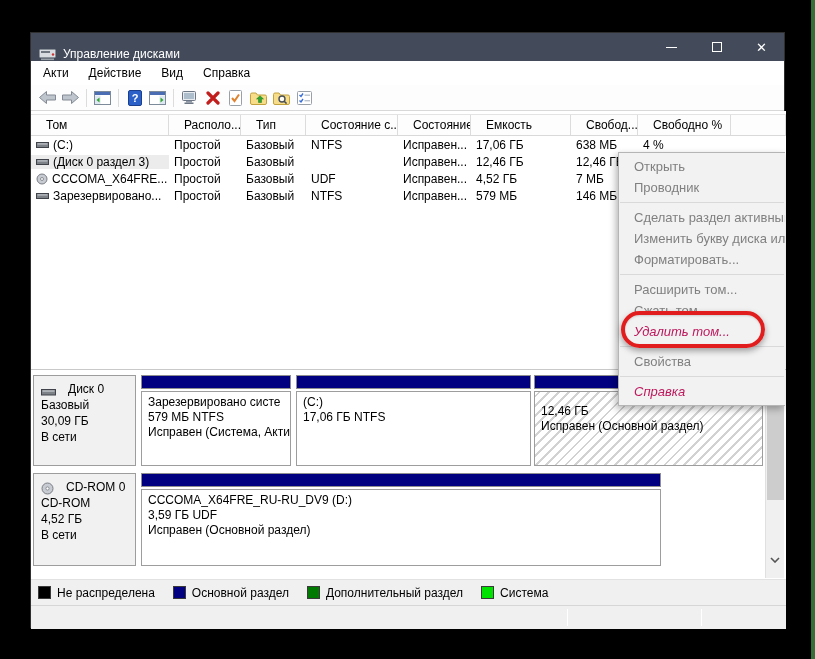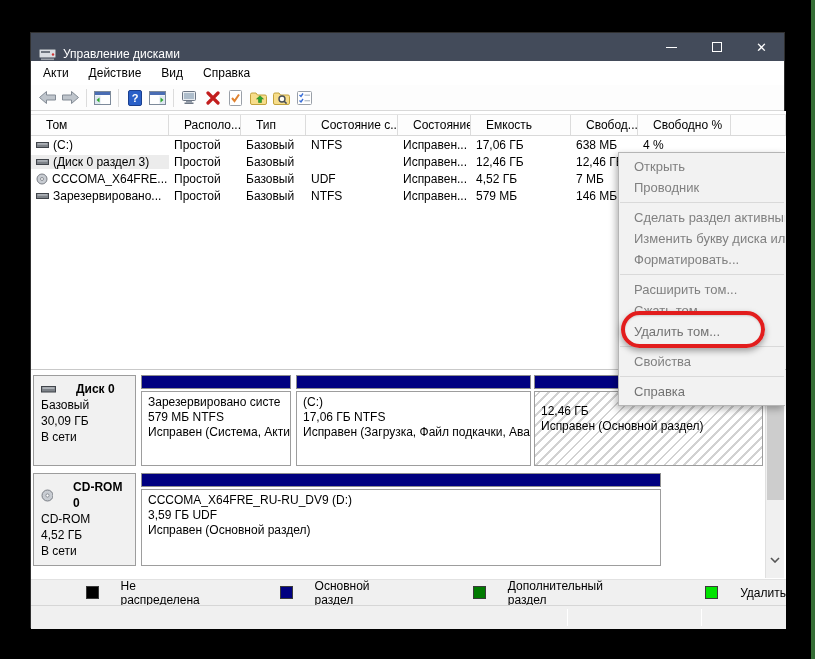--- a/index.html
+++ b/index.html
@@ -35,48 +35,48 @@
                line-height:20px; overflow:hidden; white-space:nowrap; }
   .vrow { display:flex; height:17px; align-items:center; }
   .vrow .vc { padding-left:5px; overflow:hidden; white-space:nowrap; display:flex; align-items:center; gap:4px; }
   .c0{width:138px}.c1{width:72px}.c2{width:65px}.c3{width:92px}.c4{width:73px}
   .c5{width:100px}.c6{width:67px}.c7{width:93px}.c8{flex:1}
   .selcell { background:#ececec; }
 
   
   .gpane { top:336px; left:0; width:755px; height:210px; background:#fff; border-top:1px solid #c9c9c9; }
   .dleft { width:103px; background:#f1f1f1; border:1px solid #9d9d9d; padding:5px 7px 0 7px; line-height:16px; }
-  .dleft .dname { font-weight:bold; display:flex; align-items:center; gap:20px; }
+  .dleft .dname { font-weight:normal; display:flex; align-items:flex-end; gap:12px; }
   .part { display:flex; flex-direction:column; }
   .pbar { height:14px; border:1px solid #8f8f8f; }
   .pbody { flex:1; margin-top:2px; border:1px solid #9d9d9d; background:#fff;
            padding:3px 6px 0 6px; line-height:15px; overflow:hidden; white-space:nowrap; }
   .pbody .pname { font-weight:normal; }
   .hatch { background:repeating-linear-gradient(-45deg,#ffffff 0 5px,#d2d2d2 5px 7px); padding-top:12px; }
 
   .vscroll { left:734px; top:0; width:19px; height:208px; background:#f0f0f0; border-left:1px solid #e0e0e0; }
   .vthumb { left:1px; top:32px; width:17px; height:98px; background:#cdcdcd; }
   .vchev { left:4px; top:182px; }
 
   
   .legend { top:546px; left:0; width:755px; height:26px; background:#f0f0f0;
             display:flex; align-items:center; padding-left:7px; gap:18px; border-top:1px solid #e2e2e2; }
-  .litem { display:flex; align-items:center; gap:22px;margin-left:48px; }
+  .litem { display:flex; align-items:center; gap:6px; }
   .lsq { width:13px; height:13px; border:1px solid #3a3a3a; display:block; }
   .statusbar { top:572px; left:0; width:755px; height:24px; background:#f0f0f0; border-top:1px solid #d6d6d6; }
   .ssep { top:3px; width:1px; height:17px; background:#cfcfcf; border-right:1px solid #fff; }
 
   
   .cmenu { left:618px; top:152px; width:167px; background:#f2f2f2;
            border:1px solid #b5b5b5; border-right:none; padding:3px 0;
            box-shadow:-2px 3px 7px rgba(0,0,0,0.3); z-index:40; }
   .citem { height:21px; display:flex; align-items:center; padding-left:15px;
            font-size:13px; white-space:nowrap; overflow:hidden; }
   .citem.dis { color:#808080; }
-  .citem.en { color:#737373; }
+  .citem.en { color:#be185d;font-style:italic; }
   .csep { height:1px; background:#d9d9d9; margin:4px 1px; }
 
   .red-oval { left:621px; top:311px; width:144px; height:37px; border:4px solid #e21d1d;
               border-radius:19px; box-shadow:0 3px 6px rgba(0,0,0,0.35), inset 0 1px 2px rgba(0,0,0,0.15);
               z-index:60; pointer-events:none; }
 
   .green-edge { left:811px; top:0; width:4px; height:659px; background:#356e36; }
 </style>
 </head>
 <body>
@@ -296,21 +296,20 @@
         <div>579 МБ NTFS</div>
         <div>Исправен (Система, Акти</div>
       </div>
     </div>
 
     <div class="abs part" style="left:265px; top:5px; width:235px; height:91px;">
       <div class="pbar" style="background: rgb(0, 0, 128);"></div>
       <div class="pbody">
         <div class="pname">(C:)</div>
         <div>17,06 ГБ NTFS</div>
-        <div>Исправен (Загрузка, Файл подкачки, Ава</div>
       </div>
     </div>
 
     <div class="abs part" style="left:503px; top:5px; width:229px; height:91px;">
       <div class="pbar" style="background: rgb(0, 0, 128);"></div>
       <div class="pbody hatch">
         <div>12,46 ГБ</div>
         <div>Исправен (Основной раздел)</div>
       </div>
     </div>
@@ -353,21 +352,21 @@
     <span class="litem">
         <span class="lsq" style="background: rgb(0, 0, 128);"></span>
         <span>Основной раздел</span>
       </span>
     <span class="litem">
         <span class="lsq" style="background: rgb(0, 122, 0);"></span>
         <span>Дополнительный раздел</span>
       </span>
     <span class="litem">
         <span class="lsq" style="background: rgb(0, 227, 0);"></span>
-        <span>Удалить</span>
+        <span>Система</span>
       </span>
   </div>
 
   <div class="abs statusbar">
     <span class="abs ssep" style="left:536px;"></span>
     <span class="abs ssep" style="left:670px;"></span>
   </div>
 </div>
 
 <div class="abs cmenu">

